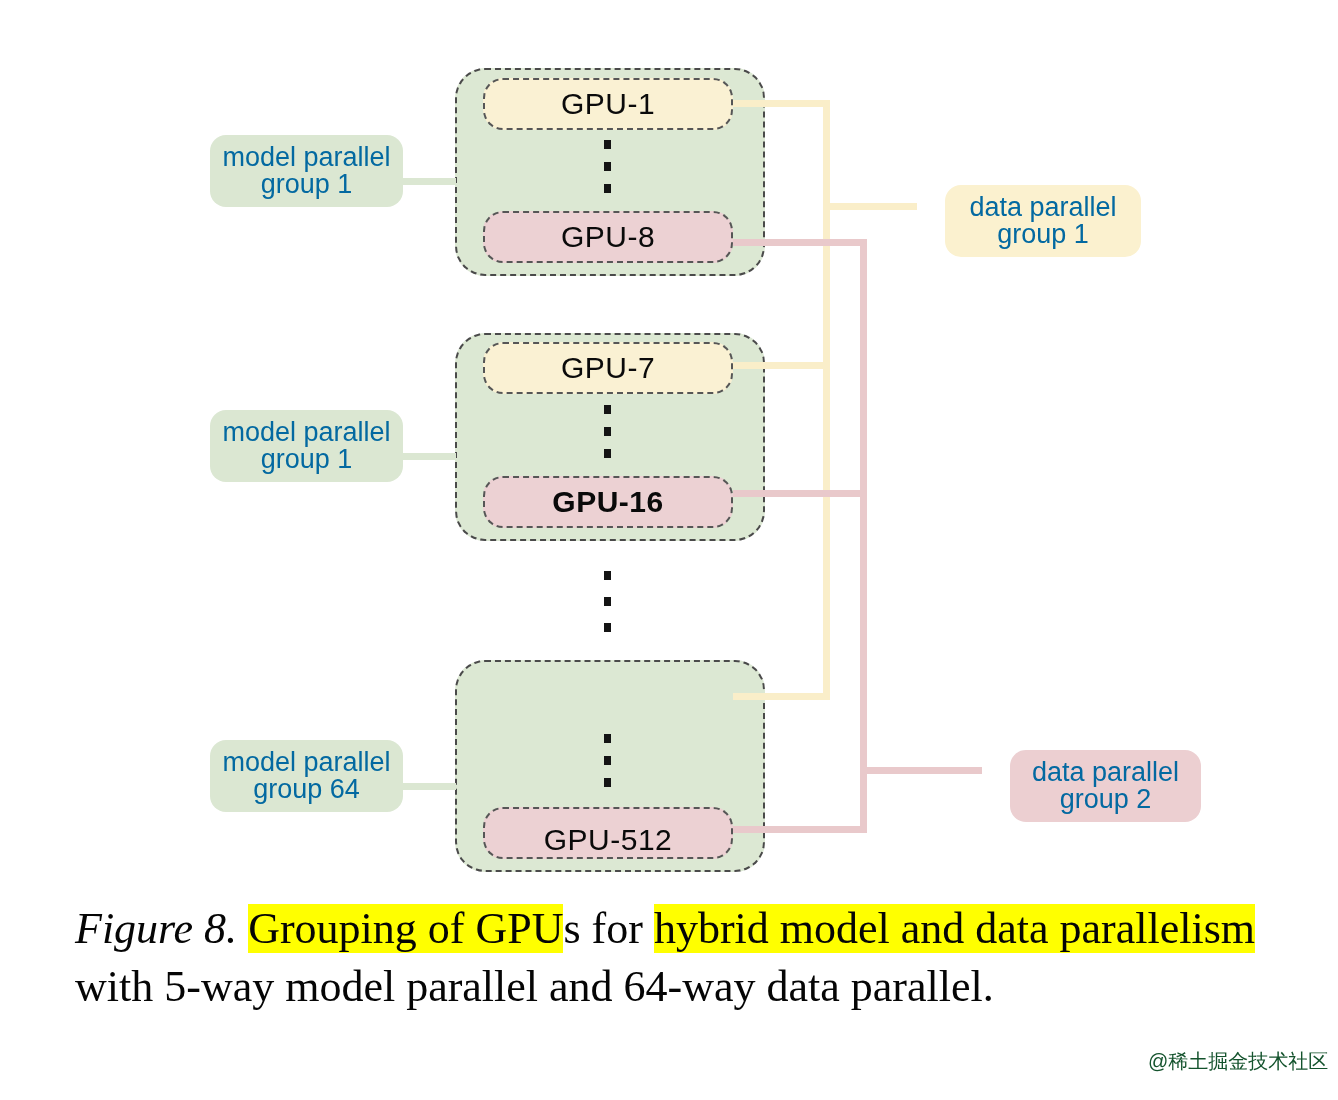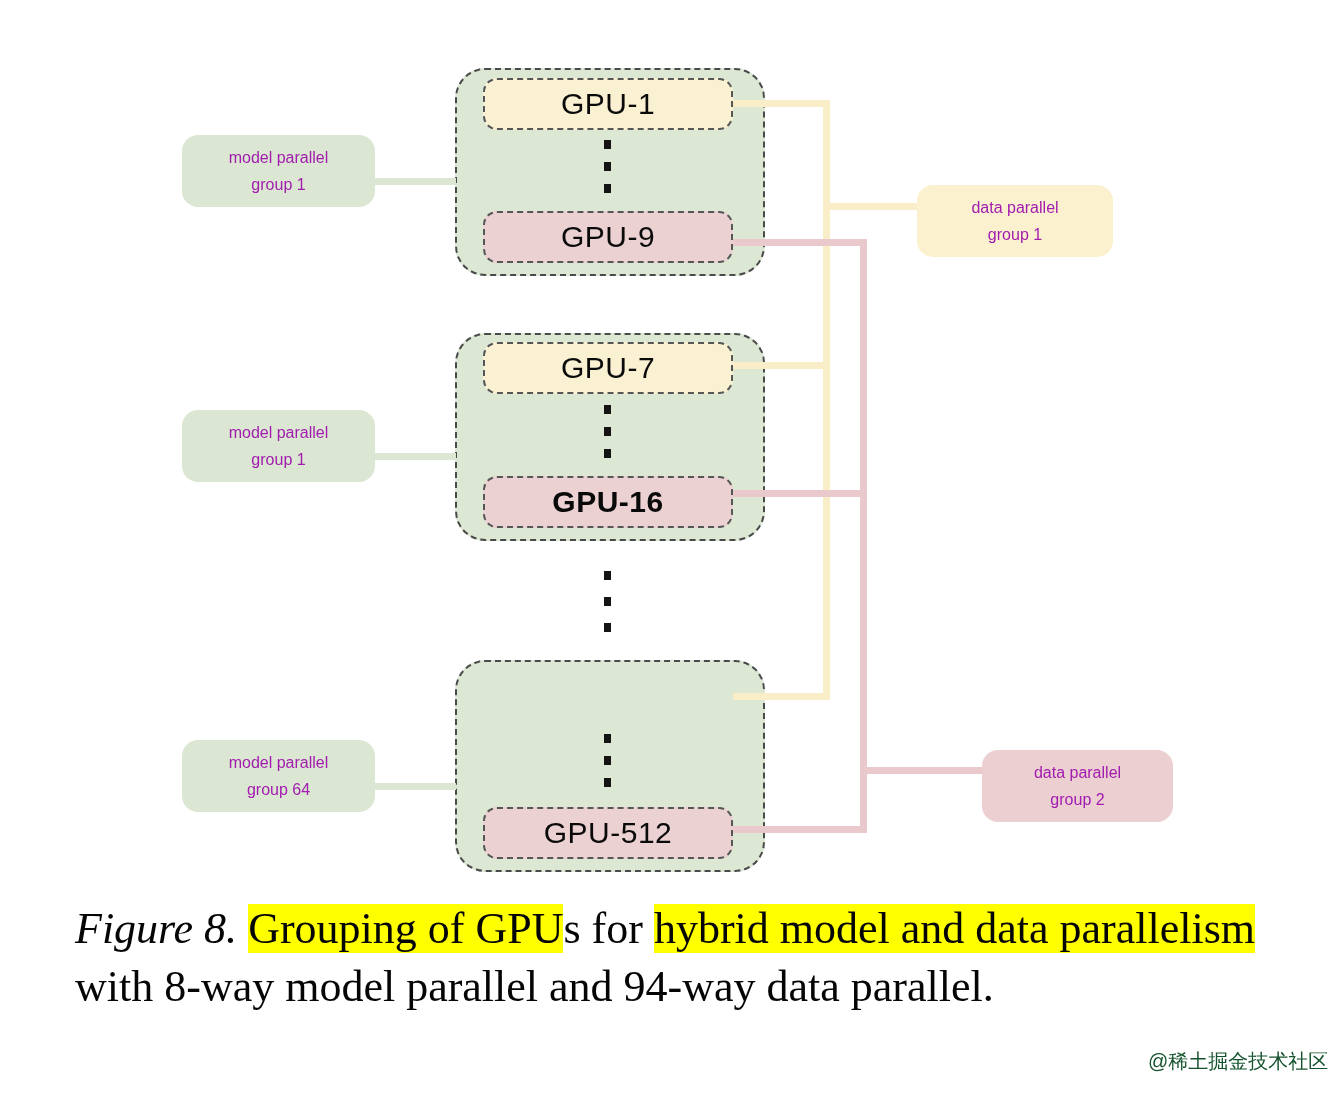--- a/index.html
+++ b/index.html
@@ -14,34 +14,34 @@
     box-sizing:border-box;
   }
   
   .line{position:absolute;}
   .line.yellow{background:#faeec9;}
   .line.pink{background:#e9c9cb;}
   .line.green{background:#dbe7d2;}
   
   .gpu{
     position:absolute;left:483px;width:250px;height:52px;
-    border:2px dashed #565656;border-radius:14px;box-sizing:border-box;
+    border:2px dashed #565656;border-radius:20px;box-sizing:border-box;
     display:flex;align-items:center;justify-content:center;
     font-size:30px;color:#0a0a0a;letter-spacing:0.5px;
   }
   .gpu.yellow-fill{background:#faf1d3;}
   .gpu.pink-fill{background:#ecd1d3;}
   
   .dots{position:absolute;left:604px;display:flex;flex-direction:column;gap:13px;}
   .dots span{width:7px;height:9px;background:#141414;display:block;}
   
   .bubble{
     position:absolute;border-radius:16px;
     display:flex;flex-direction:column;align-items:center;justify-content:center;
-    font-size:16px;line-height:27px;color:#a21caf;text-align:center;
+    font-size:27px;line-height:27px;color:#0369a1;text-align:center;margin-left:28px;
   }
   .bubble.green-fill{background:#dbe7d2;}
   .bubble.yellowlab-fill{background:#fbf1cf;}
   .bubble.pinklab-fill{background:#eccfd1;}
   
   .caption{
     position:absolute;left:75px;top:900px;width:1250px;
     font-family:Liberation Serif, serif;
     font-size:44px;line-height:58px;color:#050505;
   }
@@ -76,29 +76,29 @@
   <div class="line pink" style="left:860px;top:767px;width:122px;height:7px;"></div>
 
   <div class="line green" style="left:368px;top:178px;width:88px;height:7px;"></div>
   <div class="line green" style="left:368px;top:453px;width:88px;height:7px;"></div>
   <div class="line green" style="left:368px;top:783px;width:88px;height:7px;"></div>
 
   <div class="gpu yellow-fill" style="top:78px;">
       <span>GPU-1</span>
     </div>
   <div class="gpu pink-fill" style="top:211px;">
-      <span>GPU-9</span>
+      <span>GPU-8</span>
     </div>
   <div class="gpu yellow-fill" style="top:342px;">
       <span>GPU-7</span>
     </div>
   <div class="gpu pink-fill" style="top:476px;font-weight:bold;">
       <span>GPU-16</span>
     </div>
-  <div class="gpu pink-fill" style="top:807px;">
+  <div class="gpu pink-fill" style="top:807px;align-items:flex-end;">
       <span>GPU-512</span>
     </div>
 
   <div class="dots" style="top:140px;">
       <span></span>
       <span></span>
       <span></span>
     </div>
   <div class="dots" style="top:405px;">
       <span></span>
@@ -133,18 +133,18 @@
     <span>data parallel</span>
     <span>group 1</span>
   </div>
   <div class="bubble pinklab-fill" style="left:982px;top:750px;width:191px;height:72px;">
     <span>data parallel</span>
     <span>group 2</span>
   </div>
 
   <div class="caption">
     <div><span class="fig-label">Figure 8. </span><span class="hl">Grouping of GPU</span><span>s for </span><span class="hl">hybrid model and data parallelism</span></div>
-    <div>with 8-way model parallel and 94-way data parallel.</div>
+    <div>with 5-way model parallel and 64-way data parallel.</div>
   </div>
 
   <div class="watermark">@稀土掘金技术社区</div>
 
 </div>
 
 </body></html>

